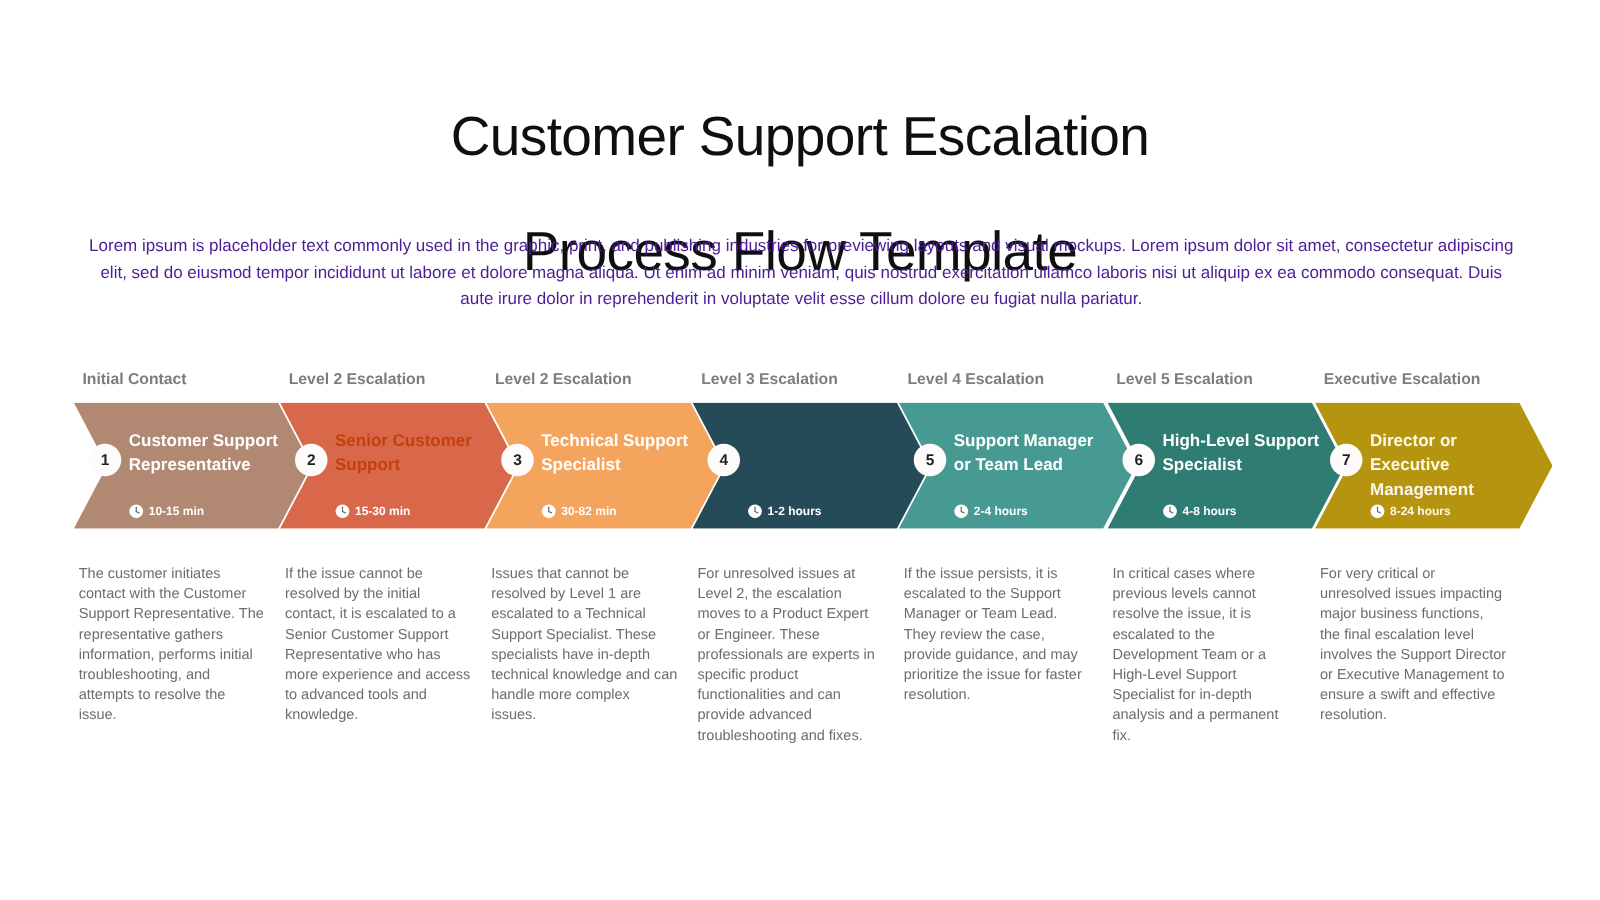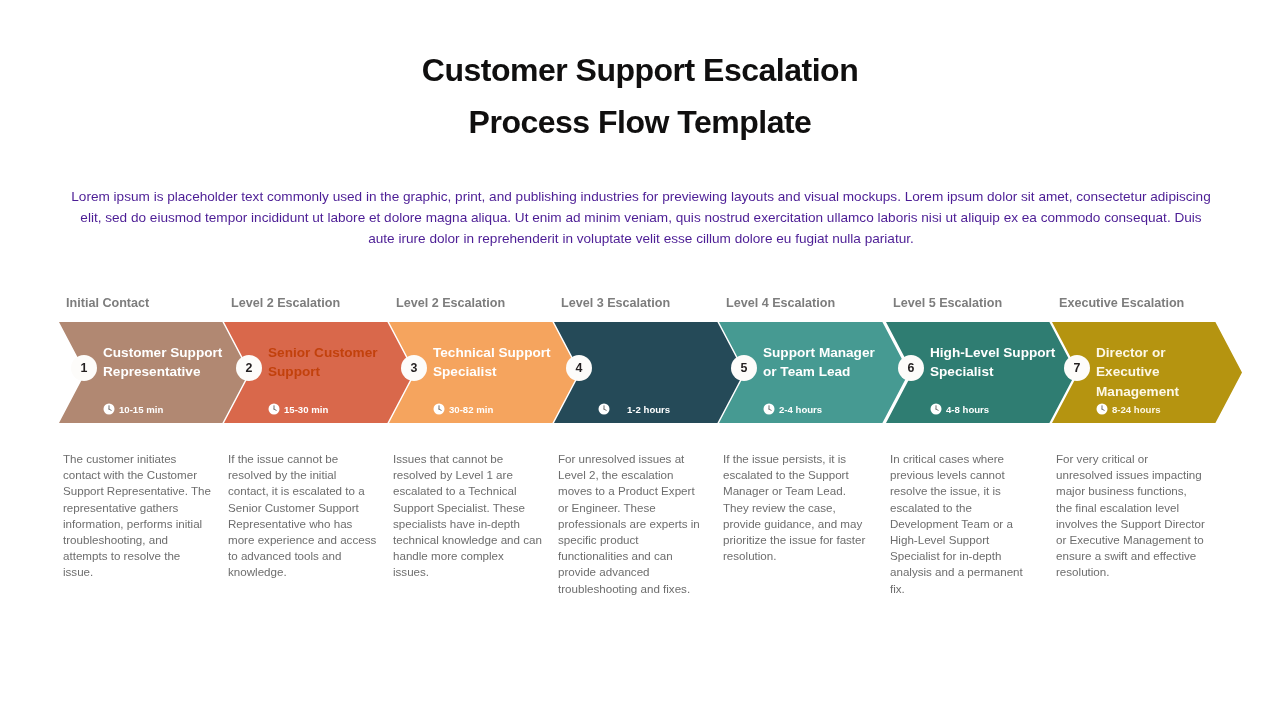--- a/index.html
+++ b/index.html
@@ -21,25 +21,26 @@
 
   
   #title-block {
     position: absolute;
     left: 0;
     top: 44px;
     width: 1280px;
     text-align: center;
   }
   .title-line {
-    font-size: 32px;
-    font-weight: bold;
+    font-size: 44px;
+    font-weight: normal;
     color: #100f0f;
     line-height: 52px;
     letter-spacing: -0.5px;
+    margin-top: 40px;
   }
 
   
   #intro {
     position: absolute;
     left: 70px;
     top: 186px;
     width: 1142px;
     text-align: center;
     font-size: 13.6px;
@@ -219,21 +220,21 @@
       <div class="stage" style="left: 550px;">
         <div class="stage-header">Level 3 Escalation</div>
         <div class="chevron-wrap">
           <div class="chevron" style="background: rgb(37, 74, 88);"></div>
           <div class="time-row">
             <svg viewBox="0 0 24 24" class="clock-icon">
               <circle cx="12" cy="12" r="11" fill="#ffffff"></circle>
               <path d="M12 5.5 L12 12.5" stroke="#6a6a6a" stroke-width="1.9" stroke-linecap="round"></path>
               <path d="M12 12.3 L16.4 14.6" stroke="#6a6a6a" stroke-width="1.9" stroke-linecap="round"></path>
             </svg>
-            <span class="time-label" style="color: rgb(255, 255, 255); margin-left: 13px;">1-2 hours</span>
+            <span class="time-label" style="color: rgb(255, 255, 255);">1-2 hours</span>
           </div>
         </div>
         <div class="badge">4</div>
         <div class="desc">For unresolved issues at Level 2, the escalation moves to a Product Expert or Engineer. These professionals are experts in specific product functionalities and can provide advanced troubleshooting and fixes.</div>
       </div>
       <div class="stage" style="left: 715px;">
         <div class="stage-header">Level 4 Escalation</div>
         <div class="chevron-wrap">
           <div class="chevron" style="background: rgb(70, 154, 146);"></div>
           <div class="chev-text" style="color: rgb(255, 255, 255);">Support Manager or Team Lead</div>

